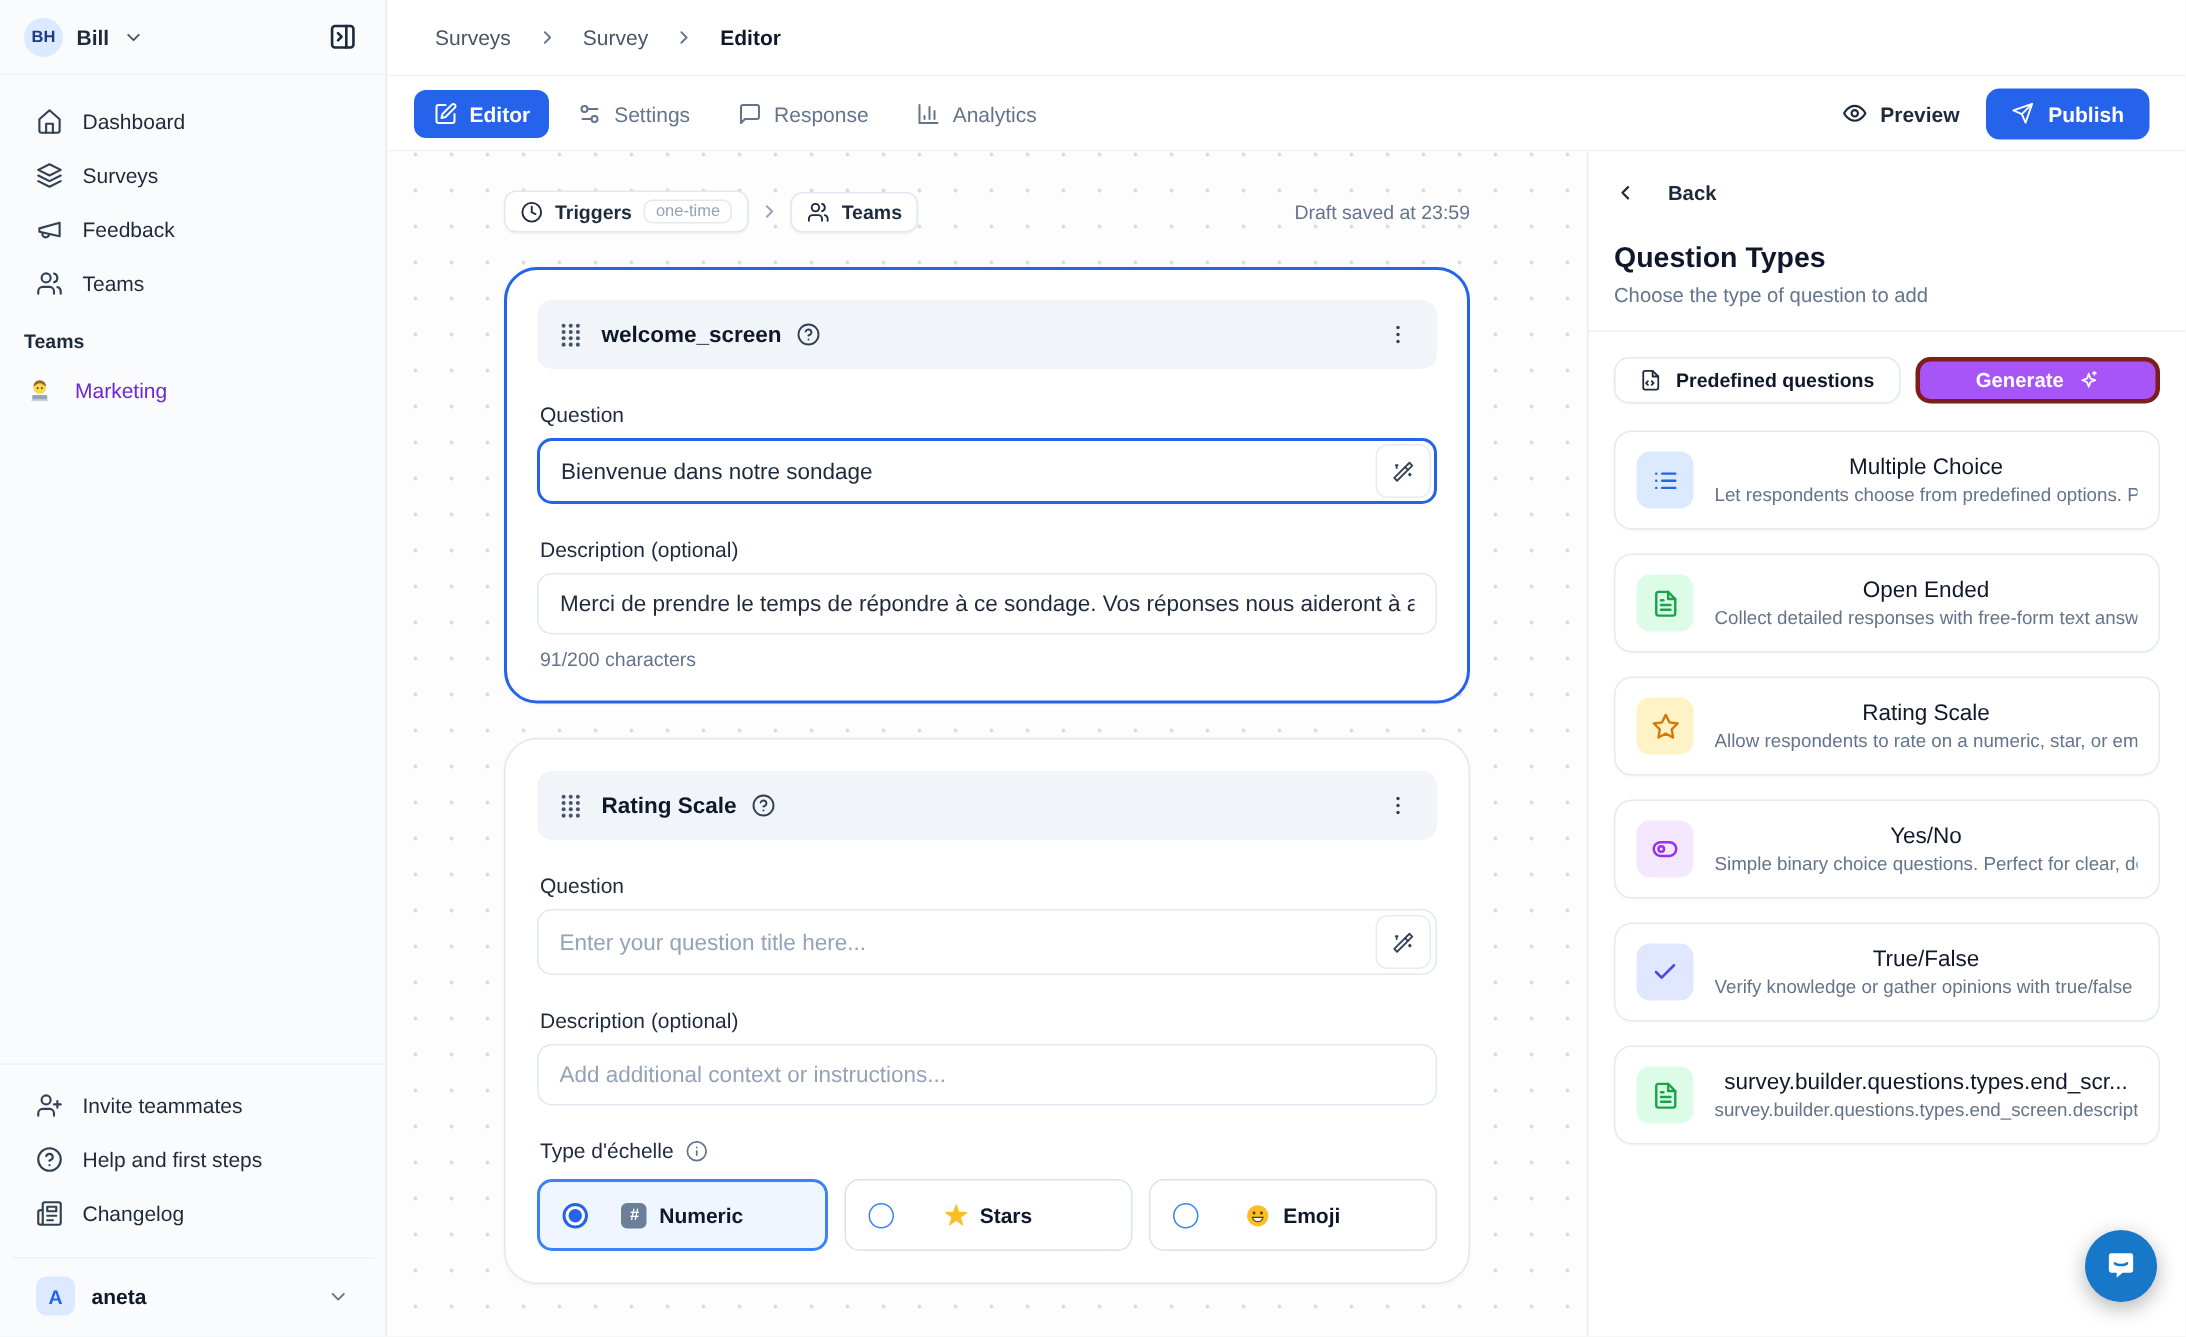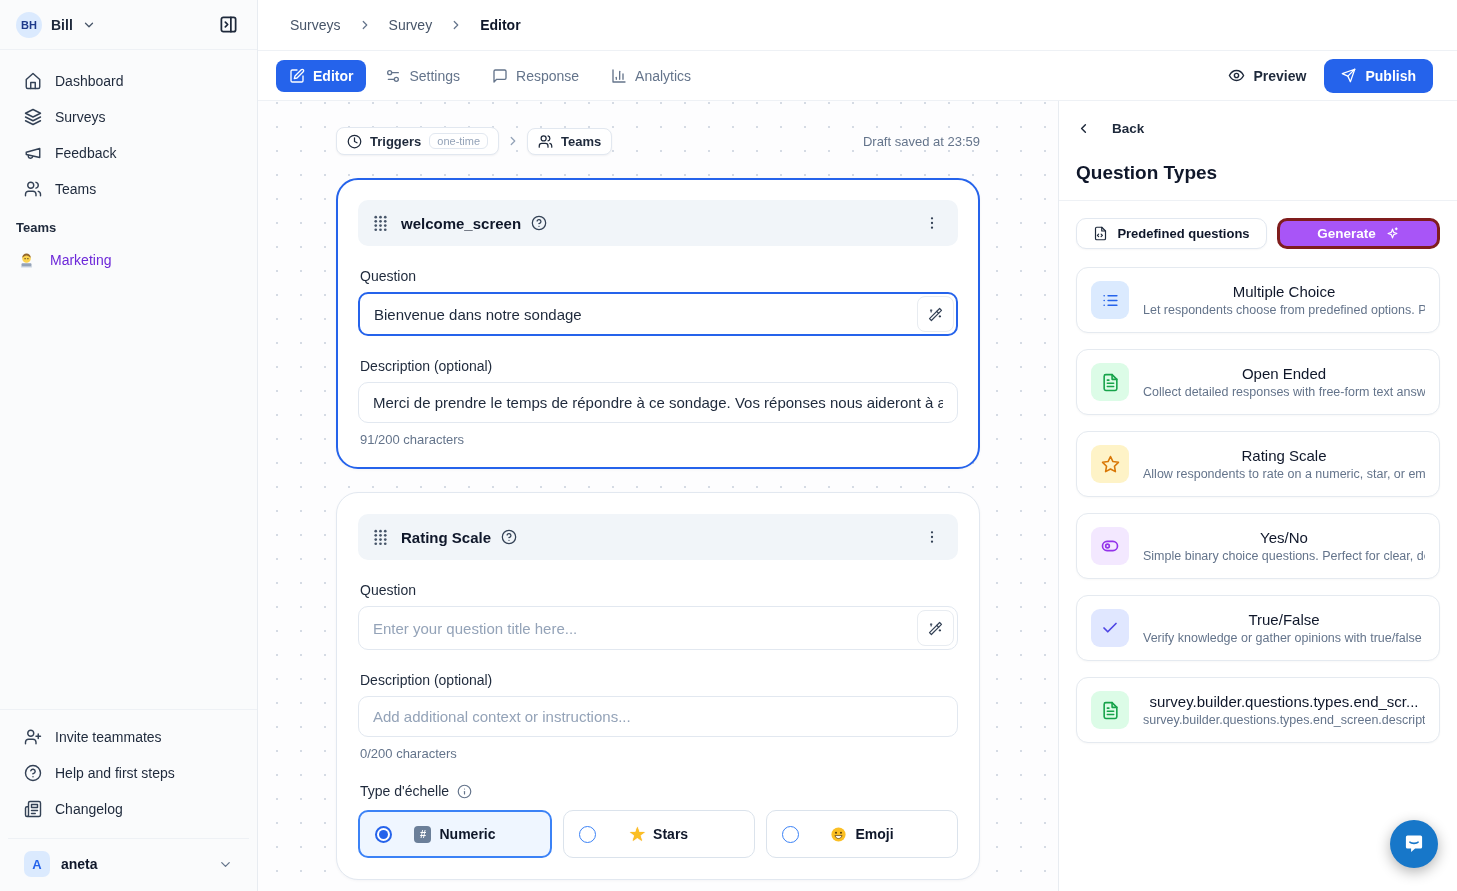--- a/index.html
+++ b/index.html
@@ -465,21 +465,20 @@
                       <path d="M20 15h-2"></path>
                     </svg>
                 </span>
               </button>
             </div>
 
             <div class="field-label">Description (optional)</div>
             <div class="input-wrap">
               <input class="text-input small" type="text" placeholder="Add additional context or instructions..." style="">
             </div>
-            <div class="char-count">0/200 characters</div>
 
             <div class="field-label">
               <span>Type d'échelle</span>
               <span class="ic">
                 <svg width="15" height="15" viewBox="0 0 24 24" fill="none" stroke="#64748b" stroke-width="1.9" stroke-linecap="round" stroke-linejoin="round">
                     <circle cx="12" cy="12" r="10"></circle>
                     <path d="M12 16v-4"></path>
                     <path d="M12 8h.01"></path>
                   </svg>
               </span>
@@ -518,20 +517,21 @@
         <div class="panel-head">
           <button class="back-row">
             <span class="ic">
               <svg width="15" height="15" viewBox="0 0 24 24" fill="none" stroke="#1e293b" stroke-width="2.3" stroke-linecap="round" stroke-linejoin="round">
                   <path d="m15 18-6-6 6-6"></path>
                 </svg>
             </span>
             <span>Back</span>
           </button>
           <h2 class="panel-title">Question Types</h2>
+          <div class="panel-sub">Choose the type of question to add</div>
         </div>
         <div class="panel-divider"></div>
 
         <div class="panel-actions">
           <button class="predef-btn">
             <span class="ic">
               <svg width="15" height="15" viewBox="0 0 24 24" fill="none" stroke="#1e293b" stroke-width="1.9" stroke-linecap="round" stroke-linejoin="round">
                   <path d="M14 2H6a2 2 0 0 0-2 2v16a2 2 0 0 0 2 2h12a2 2 0 0 0 2-2V8z"></path>
                   <path d="M14 2v6h6"></path>
                   <path d="m9 13-2 2 2 2"></path>

